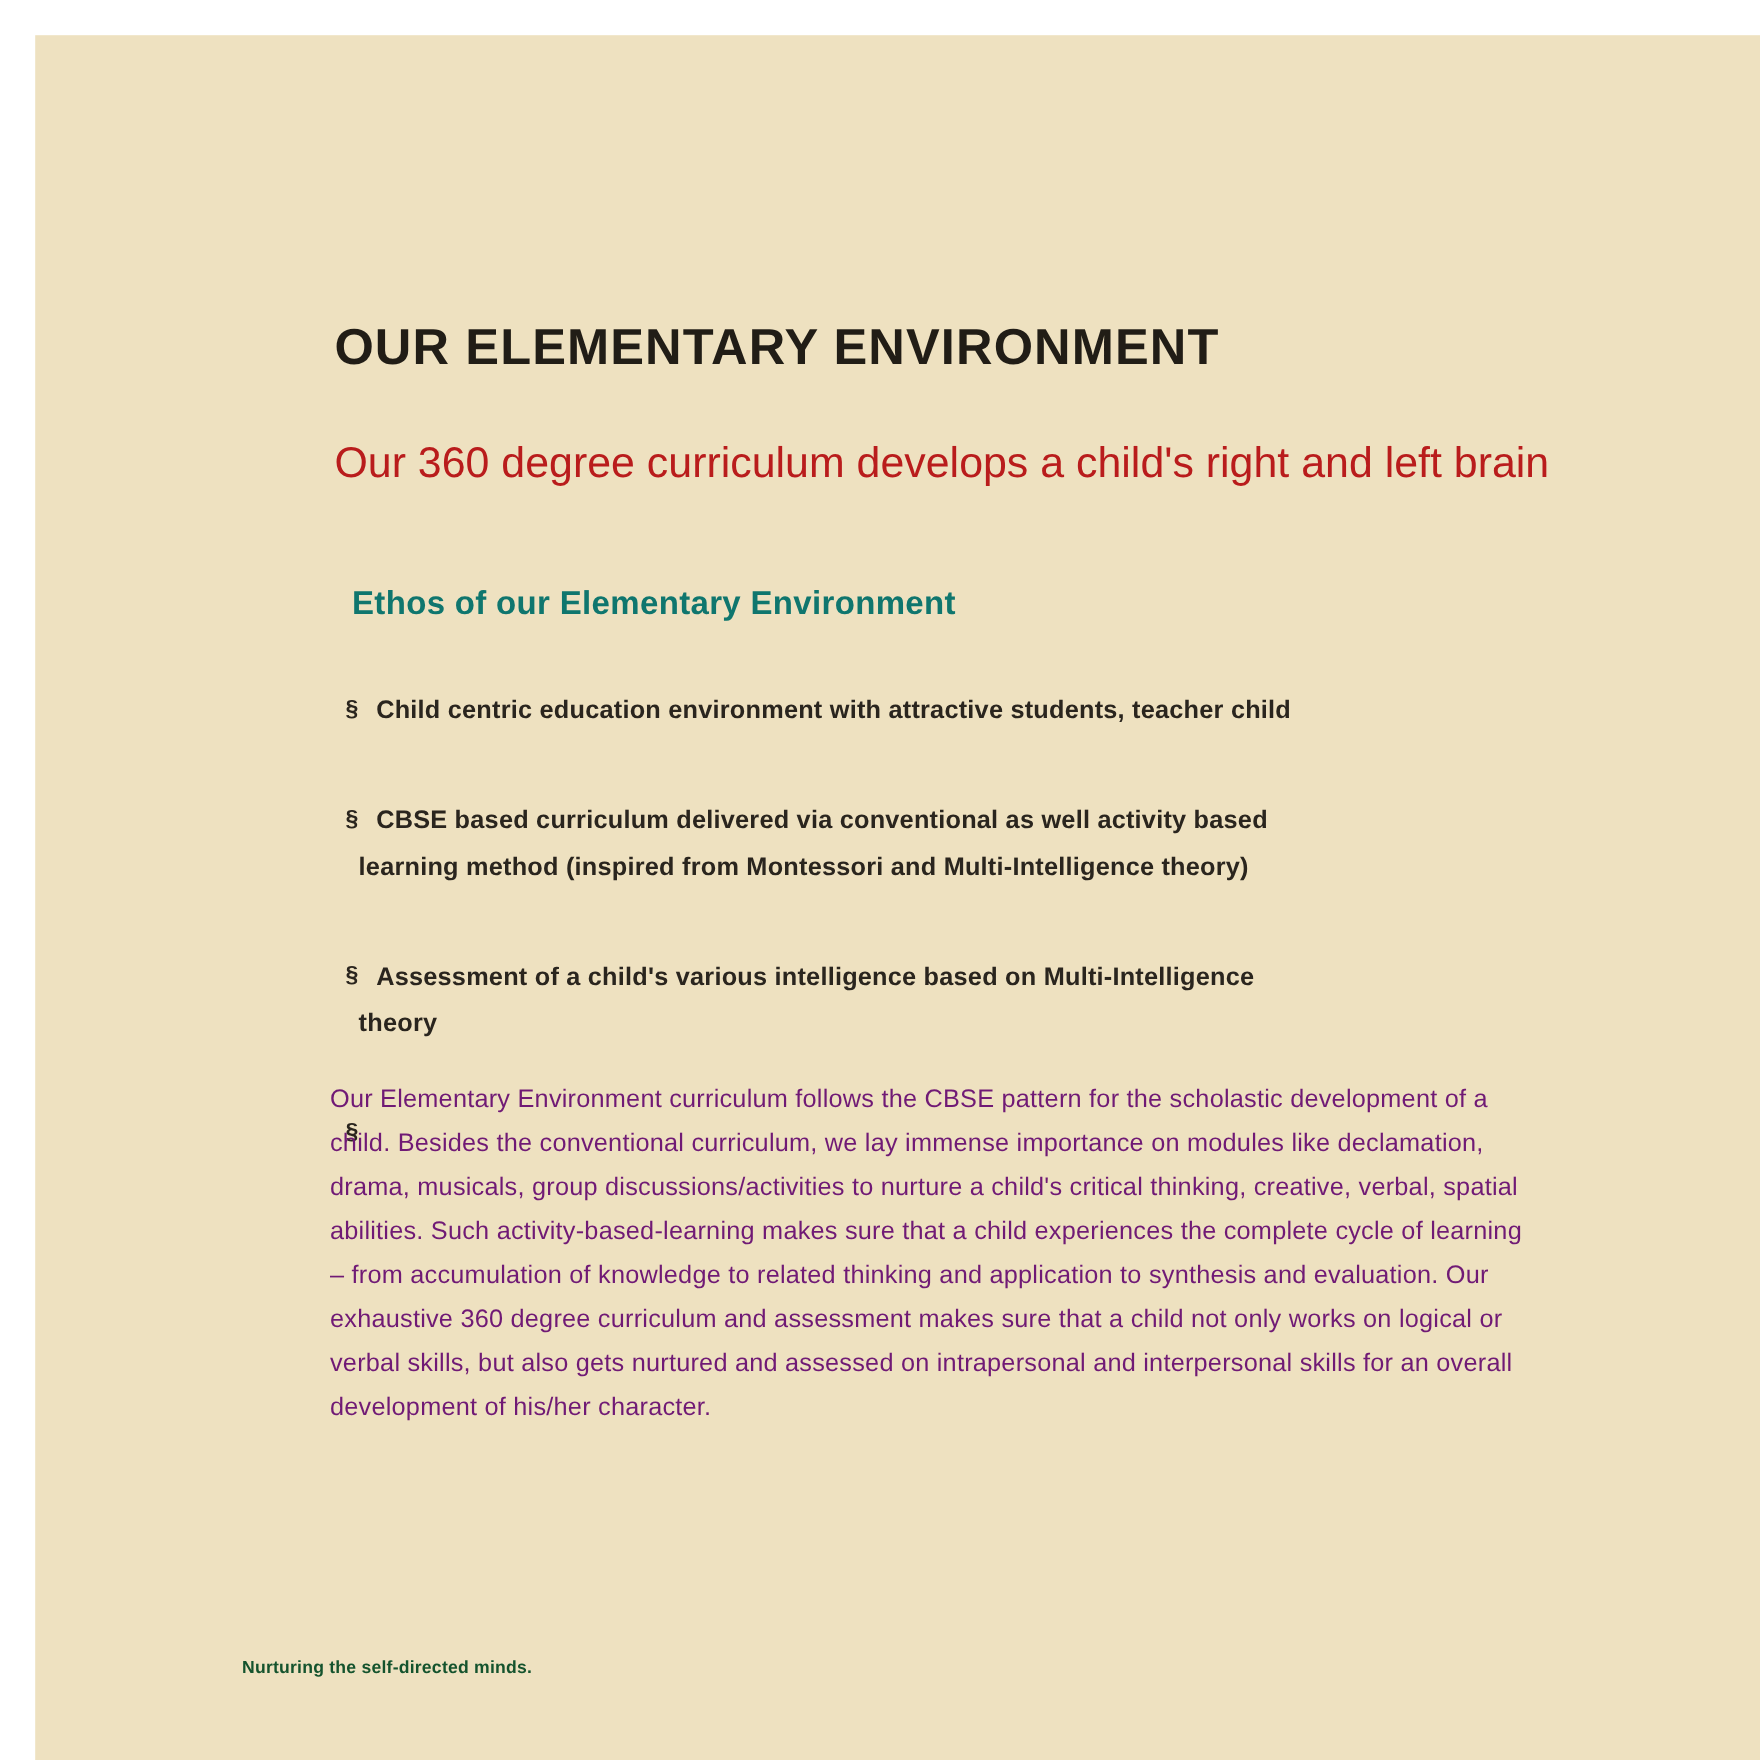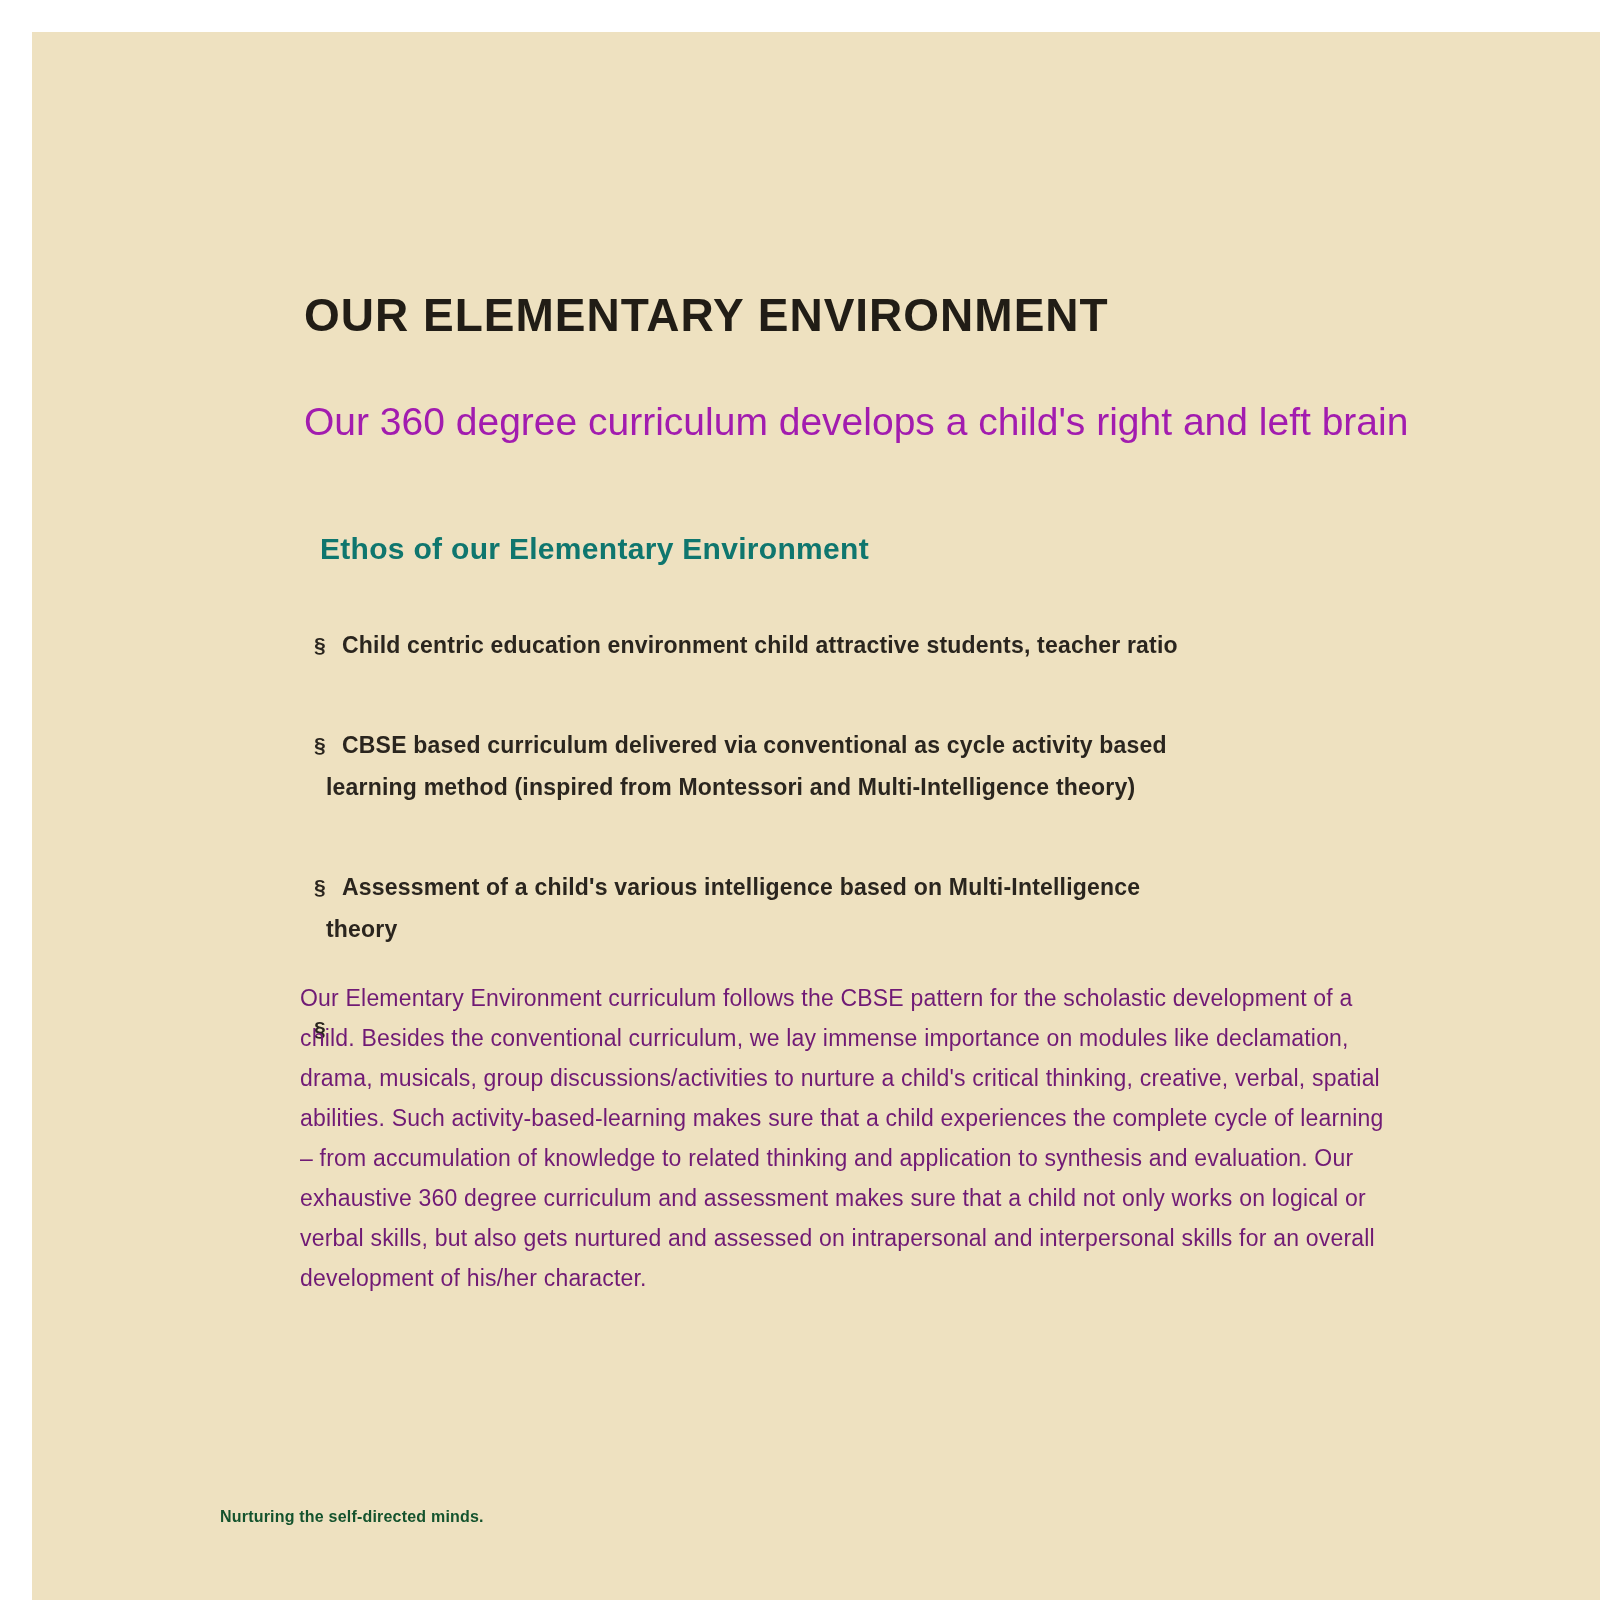--- a/index.html
+++ b/index.html
@@ -24,21 +24,21 @@
     font-weight: 800;
     letter-spacing: 1px;
     color: #211d16;
   }
   .page-subtitle {
     position: absolute;
     left: 256px;
     top: 352px;
     font-size: 39px;
     font-weight: 400;
-    color: #a21caf;
+    color: #b91c1c;
   }
   .ethos-heading {
     position: absolute;
     left: 272px;
     top: 484px;
     font-size: 30px;
     font-weight: 700;
     letter-spacing: 0.3px;
     color: #0f766e;
   }
@@ -95,25 +95,25 @@
 
   <h1 class="page-title">OUR ELEMENTARY ENVIRONMENT</h1>
 
   <p class="page-subtitle">Our 360 degree curriculum develops a child's right and left brain</p>
 
   <h2 class="ethos-heading">Ethos of our Elementary Environment</h2>
 
   <ul class="ethos-list">
     <li class="ethos-item">
       <span class="ethos-bullet">§</span>
-      <span>Child centric education environment child attractive students, teacher ratio</span>
+      <span>Child centric education environment with attractive students, teacher child</span>
     </li>
     <li class="ethos-item">
       <span class="ethos-bullet">§</span>
-      <span>CBSE based curriculum delivered via conventional as cycle activity based learning method (inspired from Montessori and Multi-Intelligence theory)</span>
+      <span>CBSE based curriculum delivered via conventional as well activity based learning method (inspired from Montessori and Multi-Intelligence theory)</span>
     </li>
     <li class="ethos-item">
       <span class="ethos-bullet">§</span>
       <span>Assessment of a child's various intelligence based on Multi-Intelligence theory</span>
     </li>
     <li class="ethos-item">
       <span class="ethos-bullet">§</span>
     </li>
   </ul>
 

